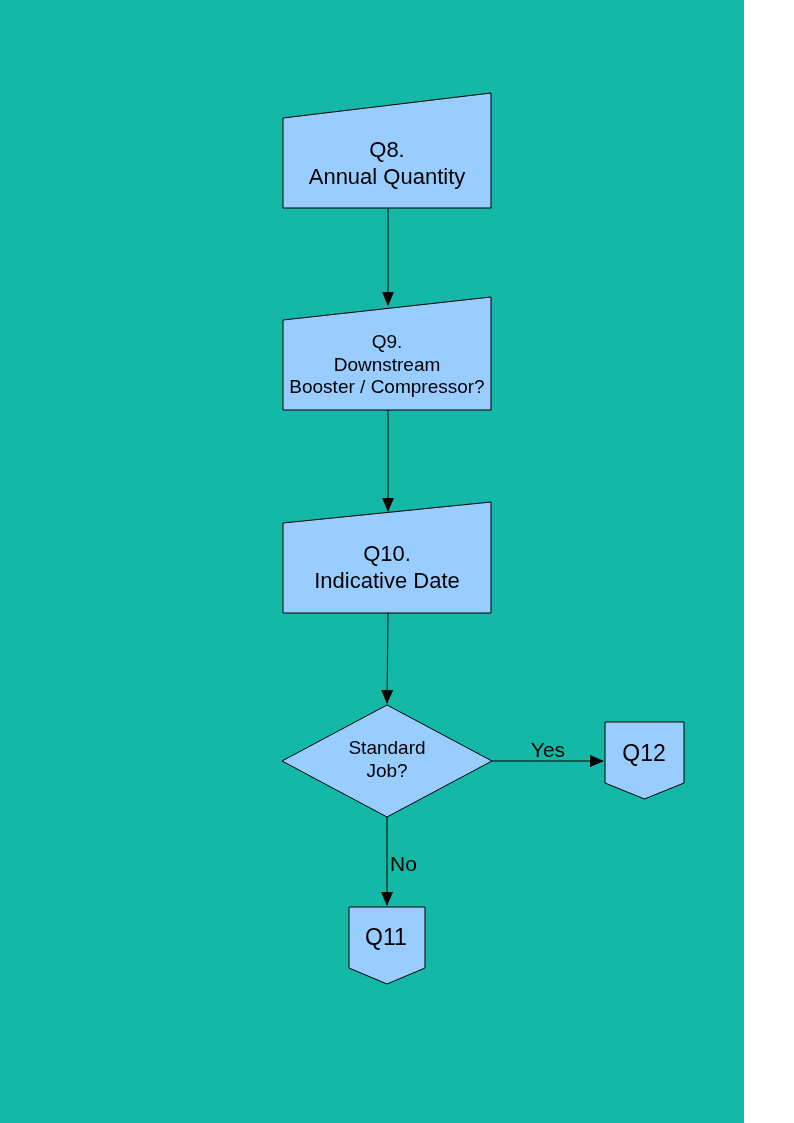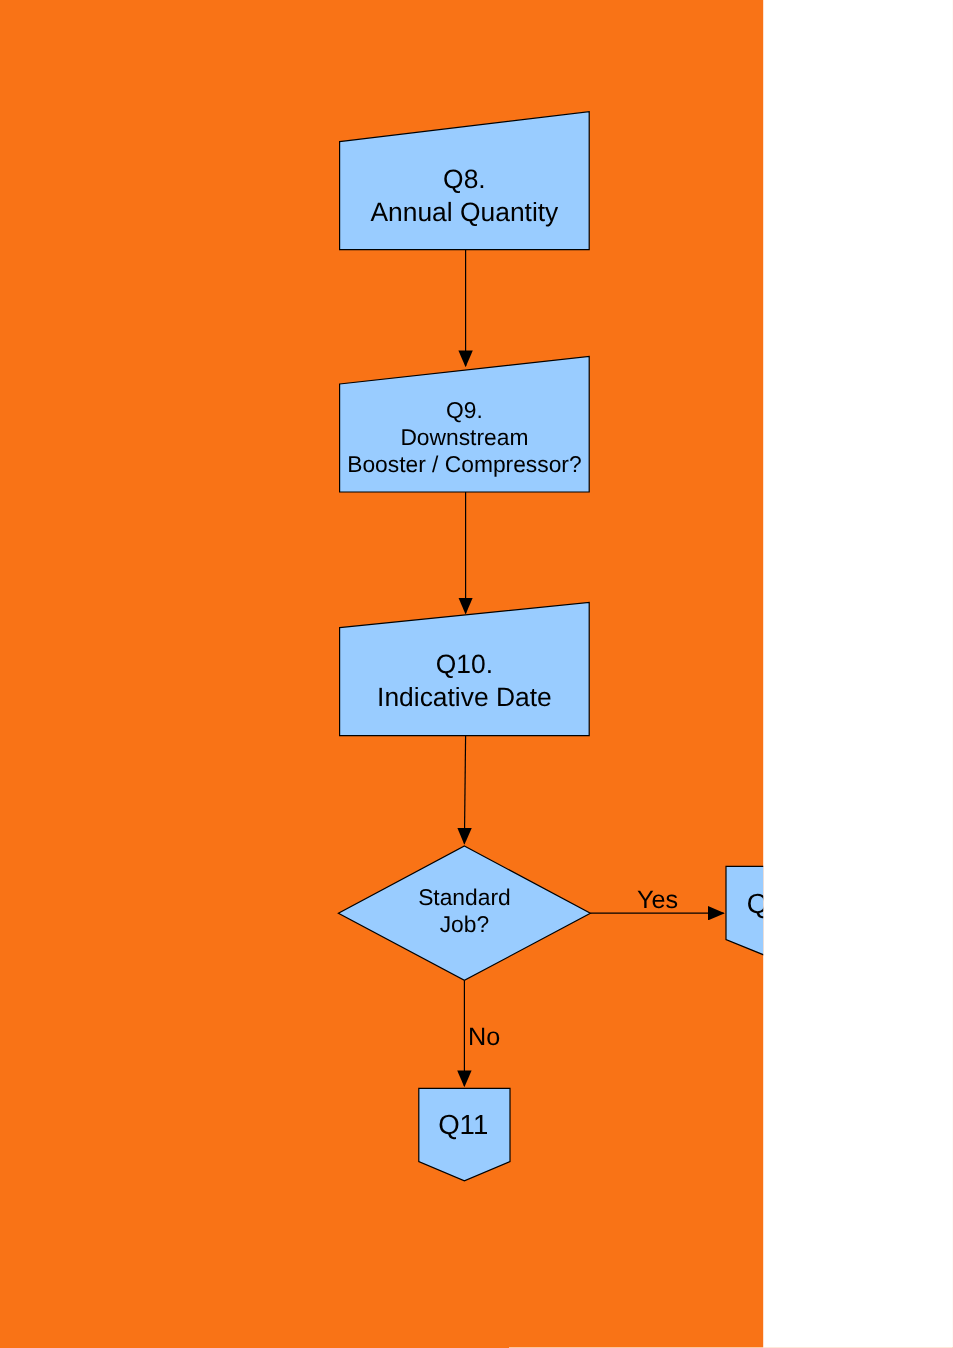--- a/index.html
+++ b/index.html
@@ -2,23 +2,23 @@
 <html><head>
 <meta charset="utf-8">
 <style>
   html, body {
     margin: 0;
     padding: 0;
     background: #FFFFFF;
   }
   .page {
     position: relative;
-    width: 636px;
+    width: 744px;
     height: 1123px;
-    background: #f97316;
+    background: #14b8a6;
     overflow: hidden;
   }
   svg {
     display: block;
   }
   .shape {
     stroke: #000000;
     stroke-width: 1;
   }
   .connector {

